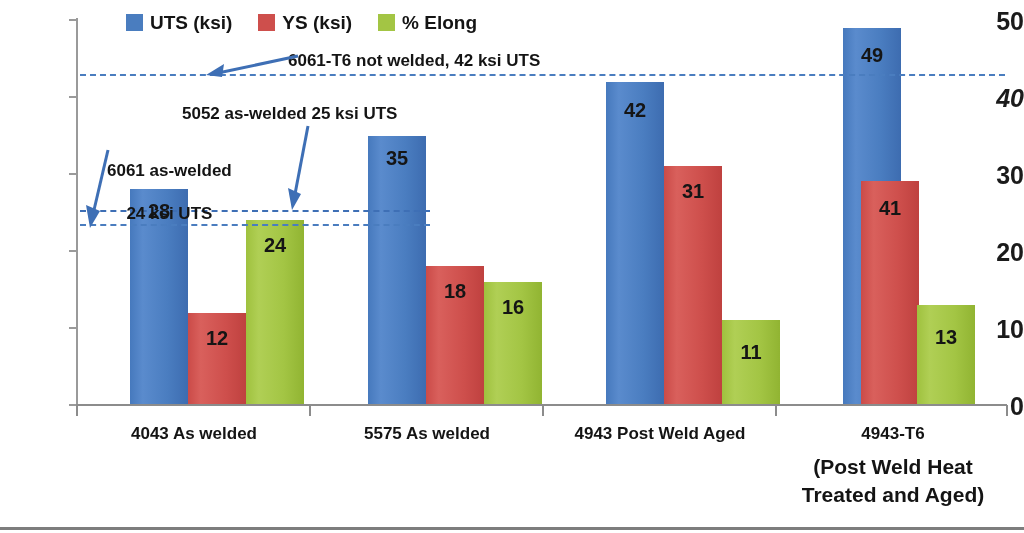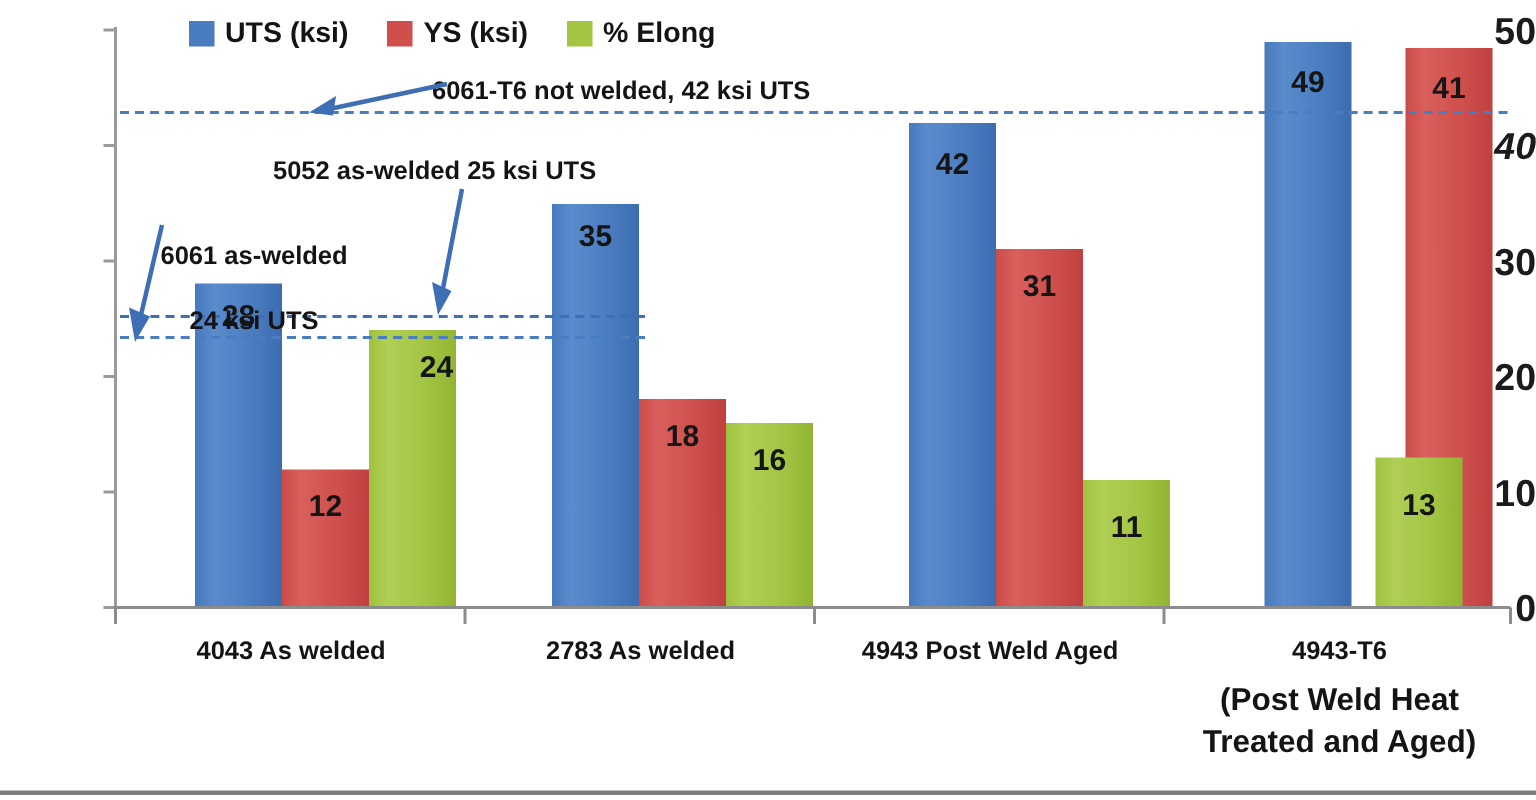--- a/index.html
+++ b/index.html
@@ -212,21 +212,21 @@
 
   <div class="plot-area">
 
     <div class="bar bar-uts" style="left:53px; width:58px; height:215.6px;">
       <span class="bar-value" style="top:12px;">28</span>
     </div>
     <div class="bar bar-ys" style="left:111px; width:58px; height:92.4px;">
       <span class="bar-value" style="top:15px;">12</span>
     </div>
     <div class="bar bar-elong" style="left:169px; width:58px; height:184.8px;">
-      <span class="bar-value" style="top:15px;padding-left:16px;">24</span>
+      <span class="bar-value" style="top:15px;">24</span>
     </div>
 
     <div class="bar bar-uts" style="left:291px; width:58px; height:269.5px;">
       <span class="bar-value" style="top:12px;">35</span>
     </div>
     <div class="bar bar-ys" style="left:349px; width:58px; height:138.6px;">
       <span class="bar-value" style="top:15px;">18</span>
     </div>
     <div class="bar bar-elong" style="left:407px; width:58px; height:123.2px;">
       <span class="bar-value" style="top:15px;">16</span>
@@ -238,21 +238,21 @@
     <div class="bar bar-ys" style="left:587px; width:58px; height:238.7px;">
       <span class="bar-value" style="top:15px;">31</span>
     </div>
     <div class="bar bar-elong" style="left:645px; width:58px; height:84.7px;">
       <span class="bar-value" style="top:22px;">11</span>
     </div>
 
     <div class="bar bar-uts" style="left:766px; width:58px; height:377.3px;">
       <span class="bar-value" style="top:17px;">49</span>
     </div>
-    <div class="bar bar-ys" style="left:860px; width:58px; height:373px;">
+    <div class="bar bar-ys" style="left:784px; width:58px; height:224px;">
       <span class="bar-value" style="top:17px;">41</span>
     </div>
     <div class="bar bar-elong" style="left:840px; width:58px; height:100.1px;">
       <span class="bar-value" style="top:22px;">13</span>
     </div>
 
   </div>
 
   <div class="ref-line" style="left:80px; top:74px; width:925px; border-top-color:#4A7DBF; border-top-style:dashed;"></div>
 
@@ -285,21 +285,21 @@
   </svg>
 
   <div class="x-axis-line"></div>
   <div class="x-tick" style="left:76px;"></div>
   <div class="x-tick" style="left:309px;"></div>
   <div class="x-tick" style="left:542px;"></div>
   <div class="x-tick" style="left:775px;"></div>
   <div class="x-tick" style="left:1006px;"></div>
 
   <div class="cat-label" style="left:78px; top:423px; width:232px;">4043 As welded</div>
-  <div class="cat-label" style="left:311px; top:423px; width:232px;">2783 As welded</div>
+  <div class="cat-label" style="left:311px; top:423px; width:232px;">5575 As welded</div>
   <div class="cat-label" style="left:544px; top:423px; width:232px;">4943 Post Weld Aged</div>
   <div class="cat-label" style="left:777px; top:423px; width:232px;">
     <span>4943-T6</span>
     <span class="cat-sub" style="margin-top:7px;">
       <span>(Post Weld Heat</span><br>
       <span>Treated and Aged)</span>
     </span>
   </div>
 
   <div class="bottom-rule"></div>

